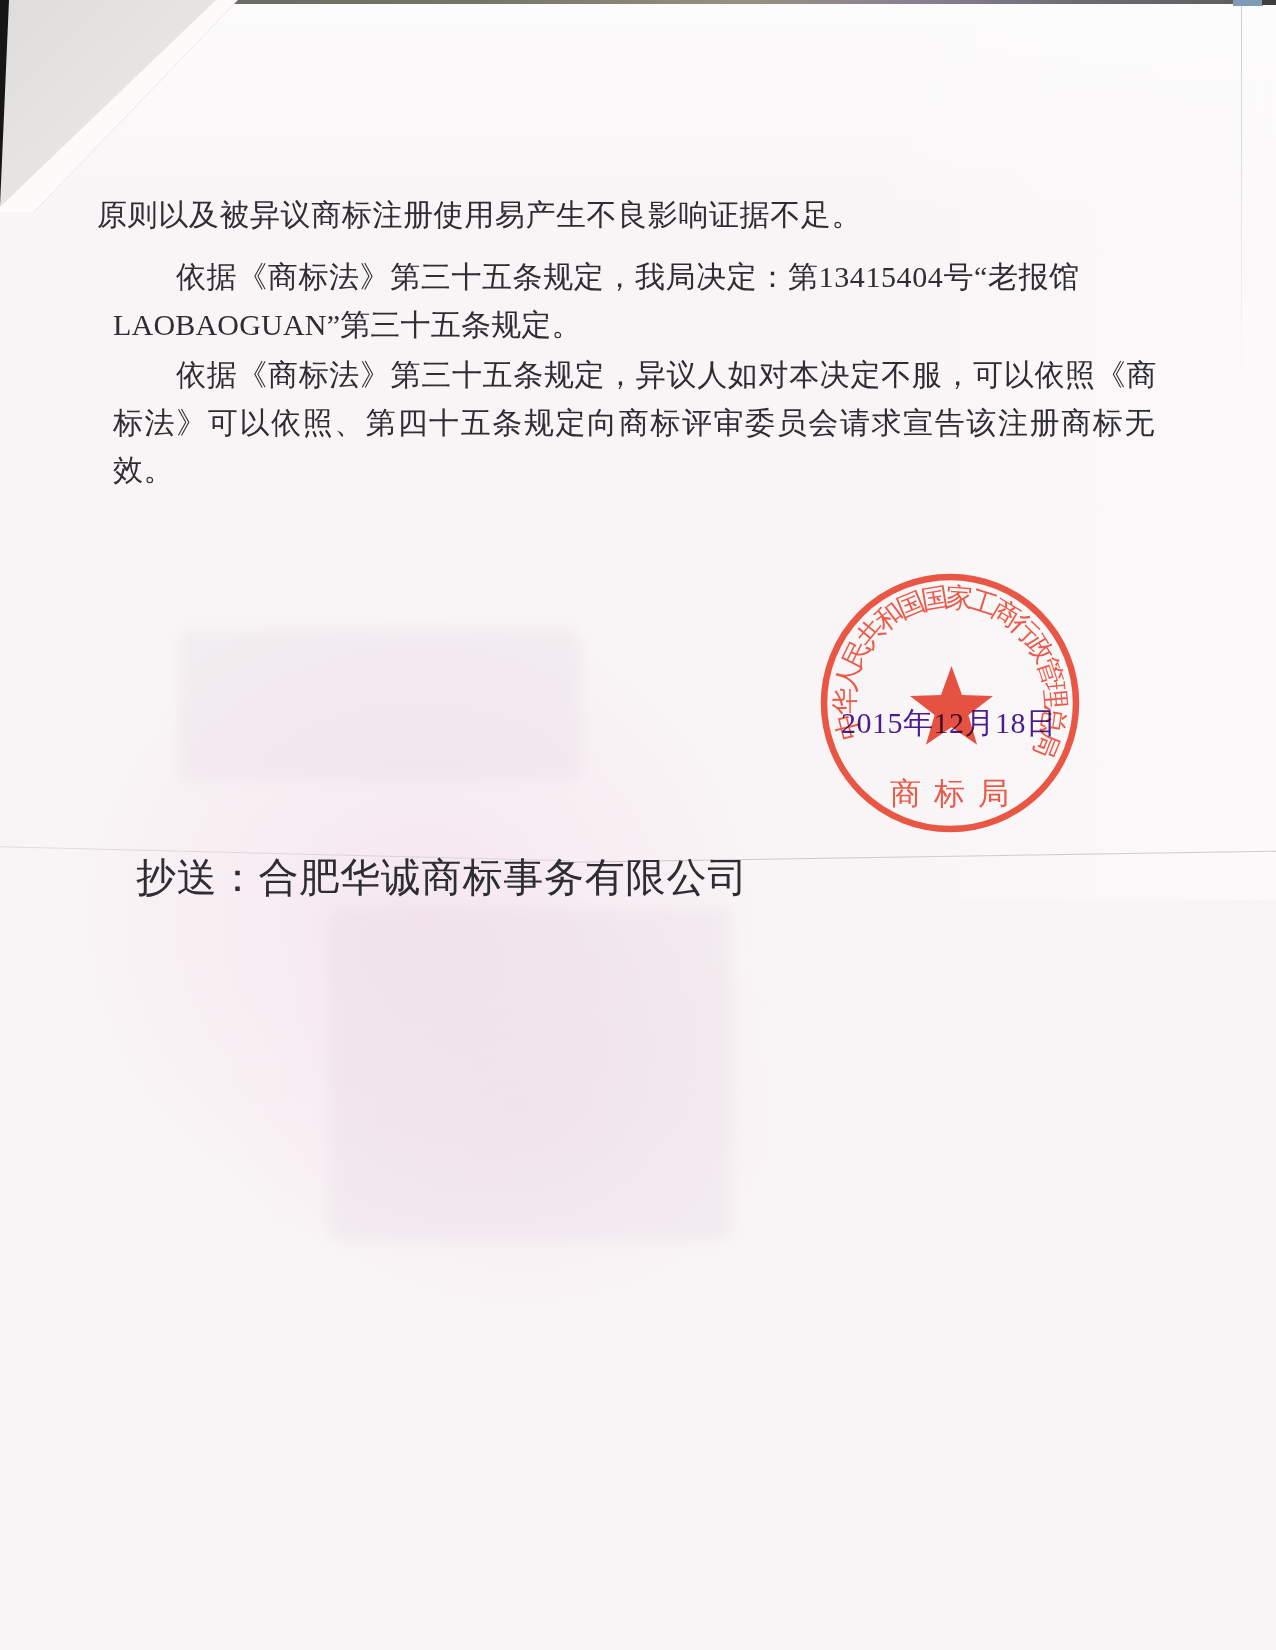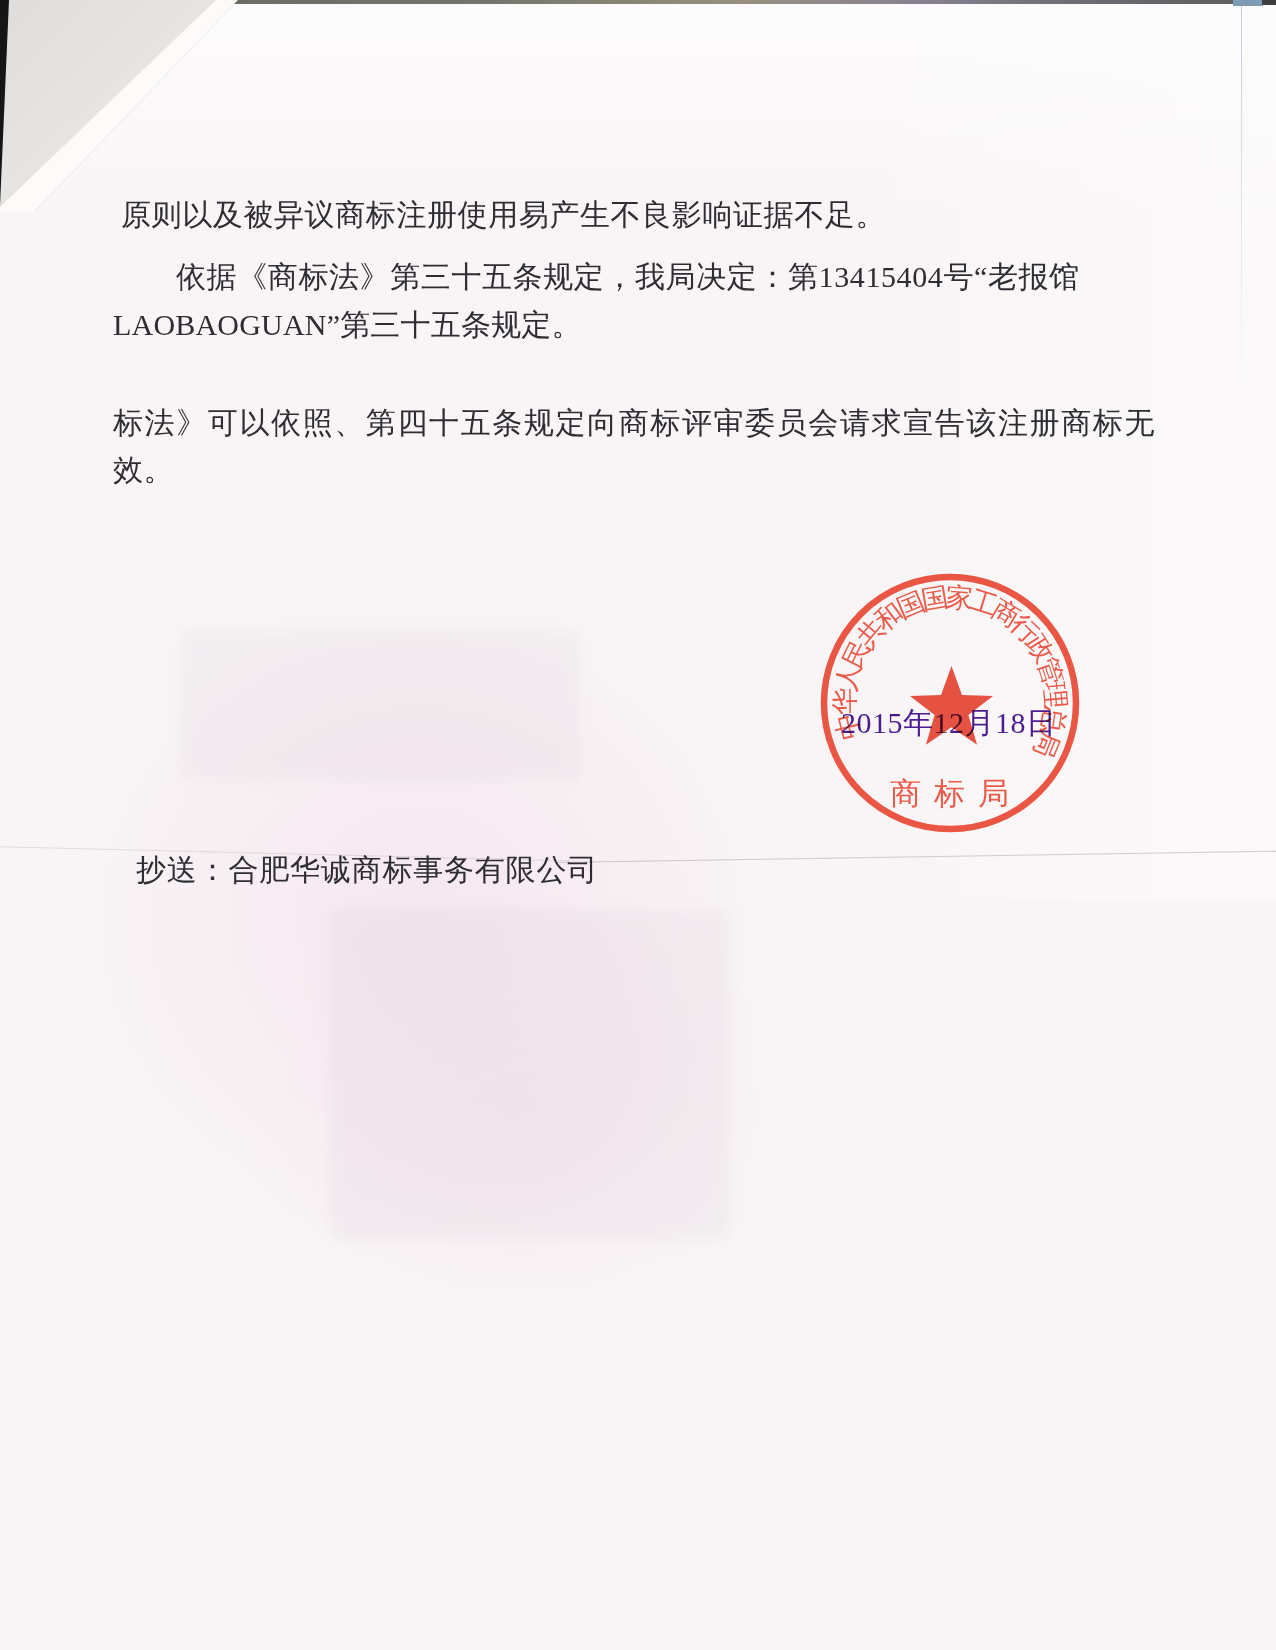--- a/index.html
+++ b/index.html
@@ -31,32 +31,32 @@
   .edge-vline{position:absolute;left:1241px;top:4px;width:1px;height:380px;
     background:linear-gradient(180deg, rgba(140,155,185,0.5), rgba(140,155,185,0));}
   .crease-a{position:absolute;left:-10px;top:846px;width:580px;height:1px;background:rgba(130,118,124,0.20);transform:rotate(1.4deg);transform-origin:left center;}
   .crease-b{position:absolute;left:556px;top:862px;width:730px;height:1px;background:rgba(125,113,120,0.33);transform:rotate(-0.9deg);transform-origin:left center;}
 
   .corner-svg{position:absolute;left:0;top:0;}
 
   
   .bline{position:absolute;font-size:30px;line-height:36px;color:#2e2d33;letter-spacing:0.6px;white-space:nowrap;}
   .jline{white-space:normal;text-align:justify;text-align-last:justify;}
-  #l1{left:121px;top:197px;text-align:center;}
+  #l1{left:97px;top:197px;text-align:center;}
   #l2{left:176px;top:259px;}
   #l3{left:113px;top:307px;letter-spacing:0.2px;}
   #l4{left:176px;top:357px;width:981px;}
   #l5{left:113px;top:405px;width:1042px;}
   #l6{left:113px;top:452px;}
 
   .seal{position:absolute;left:818px;top:573px;width:264px;height:260px;
     mix-blend-mode:multiply;opacity:0.94;}
   .dateline{position:absolute;left:841px;top:703px;font-size:30px;color:#4c1d95;
     letter-spacing:0.5px;mix-blend-mode:multiply;white-space:nowrap;}
-  .ccline{position:absolute;left:136px;top:850px;font-size:30px;color:#2e2d33;letter-spacing:0.8px;white-space:nowrap;}
+  .ccline{position:absolute;left:136px;top:850px;font-size:40px;color:#2e2d33;letter-spacing:0.8px;white-space:nowrap;}
 </style>
 </head>
 <body>
 
 <div class="page">
 
   <div class="tint1"></div>
   <div class="tint2"></div>
   <div class="tint3"></div>
   <div class="tint4"></div>
@@ -79,20 +79,21 @@
     </defs>
     <polygon points="0,0 238,0 34,212 0,212" fill="#fcfbfa"></polygon>
     <line x1="238" y1="0" x2="34" y2="212" stroke="rgba(0,0,0,0.07)" stroke-width="1"></line>
     <polygon points="0,0 216,0 0,207" fill="url(#foldgrad)"></polygon>
     <polygon points="0,0 9,0 0,206" fill="#161616"></polygon>
   </svg>
 
   <div class="bline" id="l1">原则以及被异议商标注册使用易产生不良影响证据不足。</div>
   <div class="bline" id="l2">依据《商标法》第三十五条规定，我局决定：第13415404号“老报馆</div>
   <div class="bline" id="l3">LAOBAOGUAN”第三十五条规定。</div>
+  <div class="bline jline" id="l4">依据《商标法》第三十五条规定，异议人如对本决定不服，可以依照《商</div>
   <div class="bline jline" id="l5">标法》可以依照、第四十五条规定向商标评审委员会请求宣告该注册商标无</div>
   <div class="bline" id="l6">效。</div>
 
   <svg class="seal" viewBox="0 0 264 260">
     <circle cx="132" cy="130" r="126" fill="none" stroke="#ee4e3a" stroke-width="6.5"></circle>
     <polygon fill="#ea4a37" points="133.5,92.9 144,122.1 175,123 150.4,142 159.1,171.8 133.5,154.3 107.9,171.8 116.6,142 92,123 123,122.1"></polygon>
     <path id="sealArc" d="M 43 165.5 A 96 96 0 1 1 221 165.5" fill="none"></path>
     <text font-size="27" letter-spacing="-4.4" fill="#ef5340" font-family="Liberation Serif, DejaVu Serif, serif">
       <textPath href="#sealArc" startOffset="2">中华人民共和国国家工商行政管理总局</textPath>
     </text>

